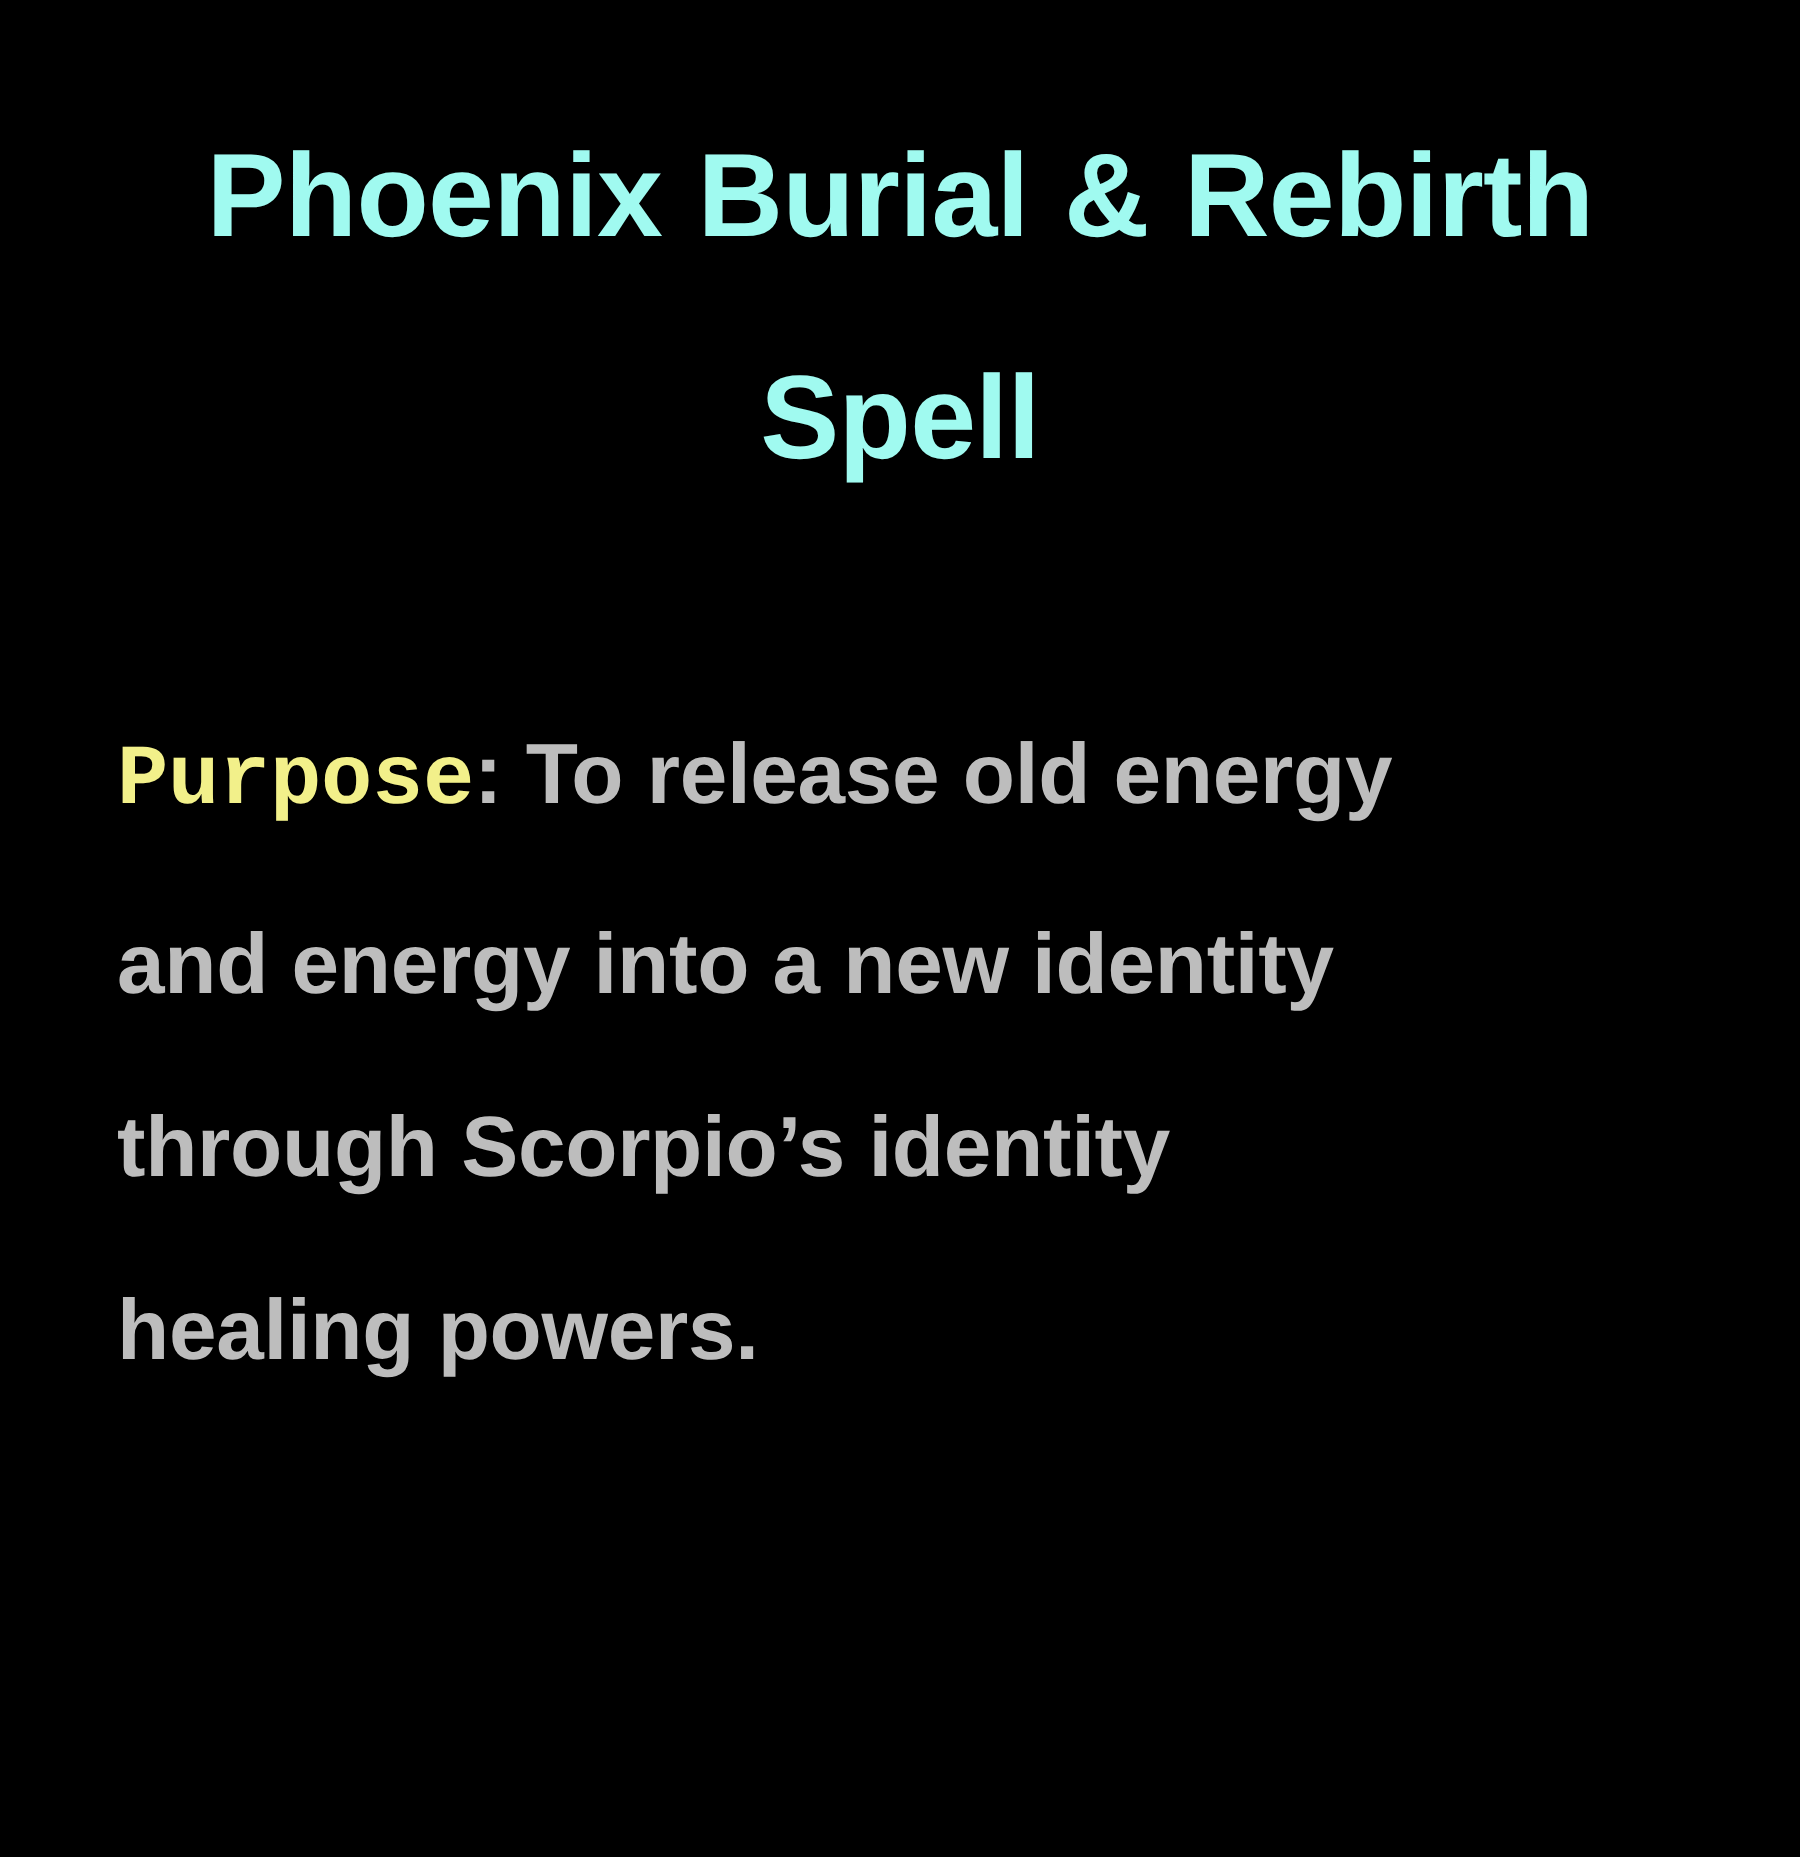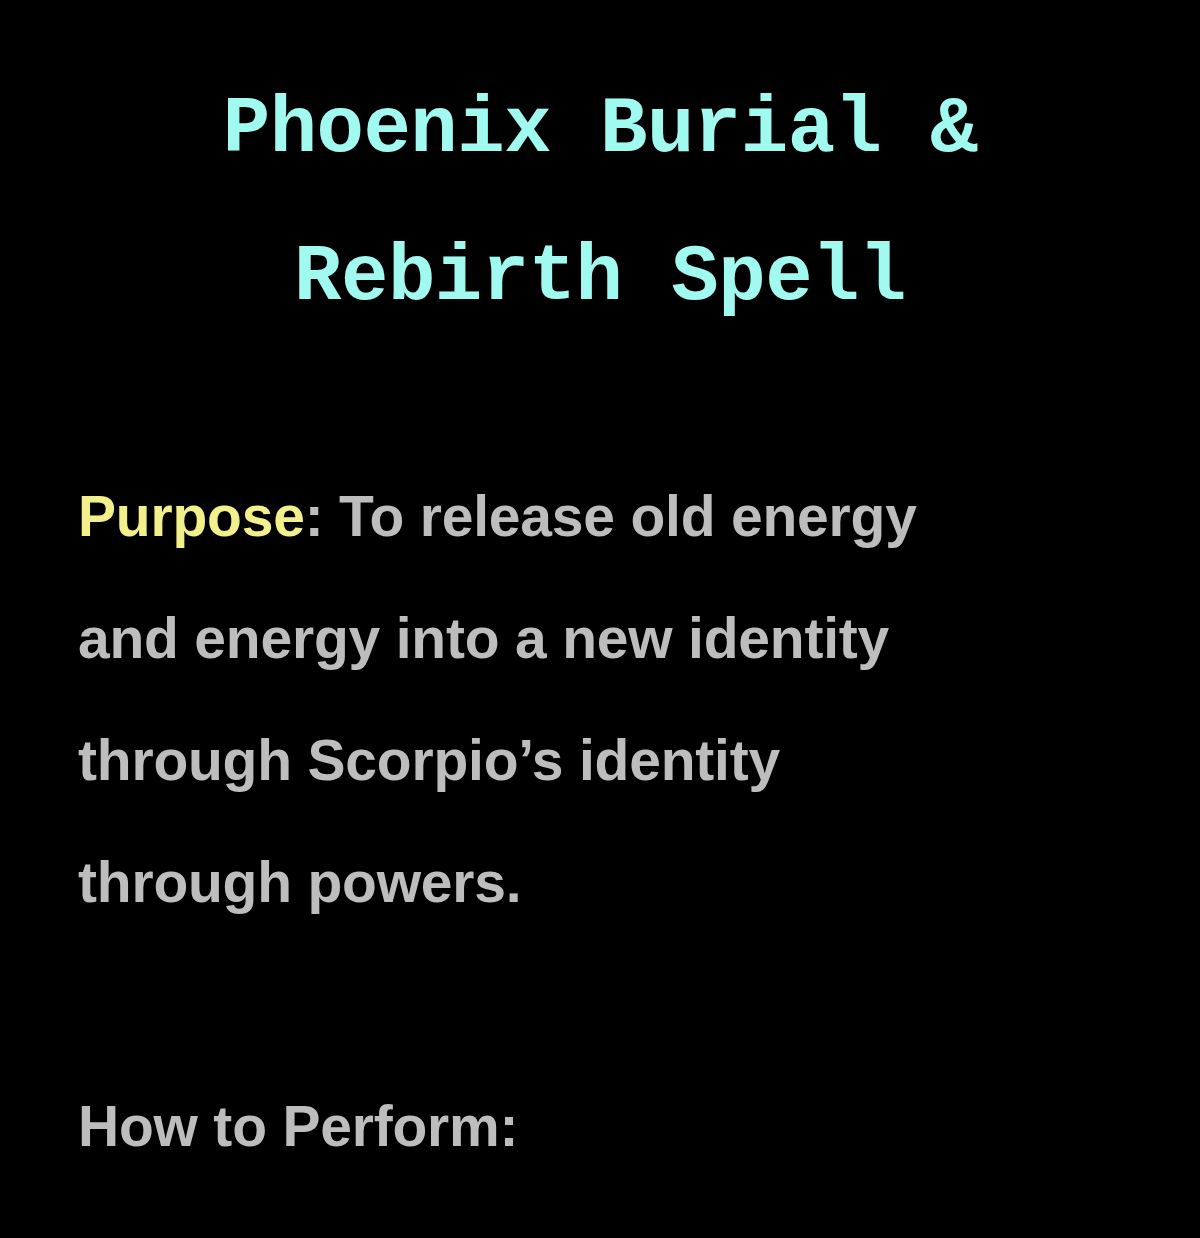--- a/index.html
+++ b/index.html
@@ -30,21 +30,21 @@
     left: 0;
     top: 56px;
     width: 1200px;
     padding: 0 70px;
     box-sizing: border-box;
     text-align: center;
   }
   .title-text {
     display: block;
     color: #A0FAF0;
-    font-family: Liberation Mono, monospace;
+    font-family: Liberation Sans, sans-serif;
     font-weight: bold;
     font-size: 79px;
     line-height: 148px;
     letter-spacing: -0.5px;
     white-space: normal;
     word-spacing: 2px;
   }
 
   
   .body-block {
@@ -65,20 +65,21 @@
     letter-spacing: -0.2px;
     white-space: pre;
     min-height: 122px;
   }
   .body-line.blank {
     color: transparent;
   }
   .kw-purpose {
     color: #F2F08A;
     font-weight: bold;
+    font-family: Liberation Mono, monospace;
   }
   .punct-colon {
     color: #BDBDBD;
     font-weight: bold;
   }
 </style>
 </head>
 <body>
 
 <div id="slide">
@@ -88,21 +89,20 @@
   </div>
 
   <div class="body-block">
 
     <span class="body-line"><span class="kw-purpose">Purpose</span><span class="punct-colon">:</span><span> To release old energy</span></span>
 
     <span class="body-line">and energy into a new identity</span>
 
     <span class="body-line">through Scorpio’s identity</span>
 
-    <span class="body-line">through powers.</span>
+    <span class="body-line">healing powers.</span>
 
     <span class="body-line blank"> </span>
 
-    <span class="body-line">How to Perform:</span>
 
   </div>
 
 </div>
 
 </body></html>

